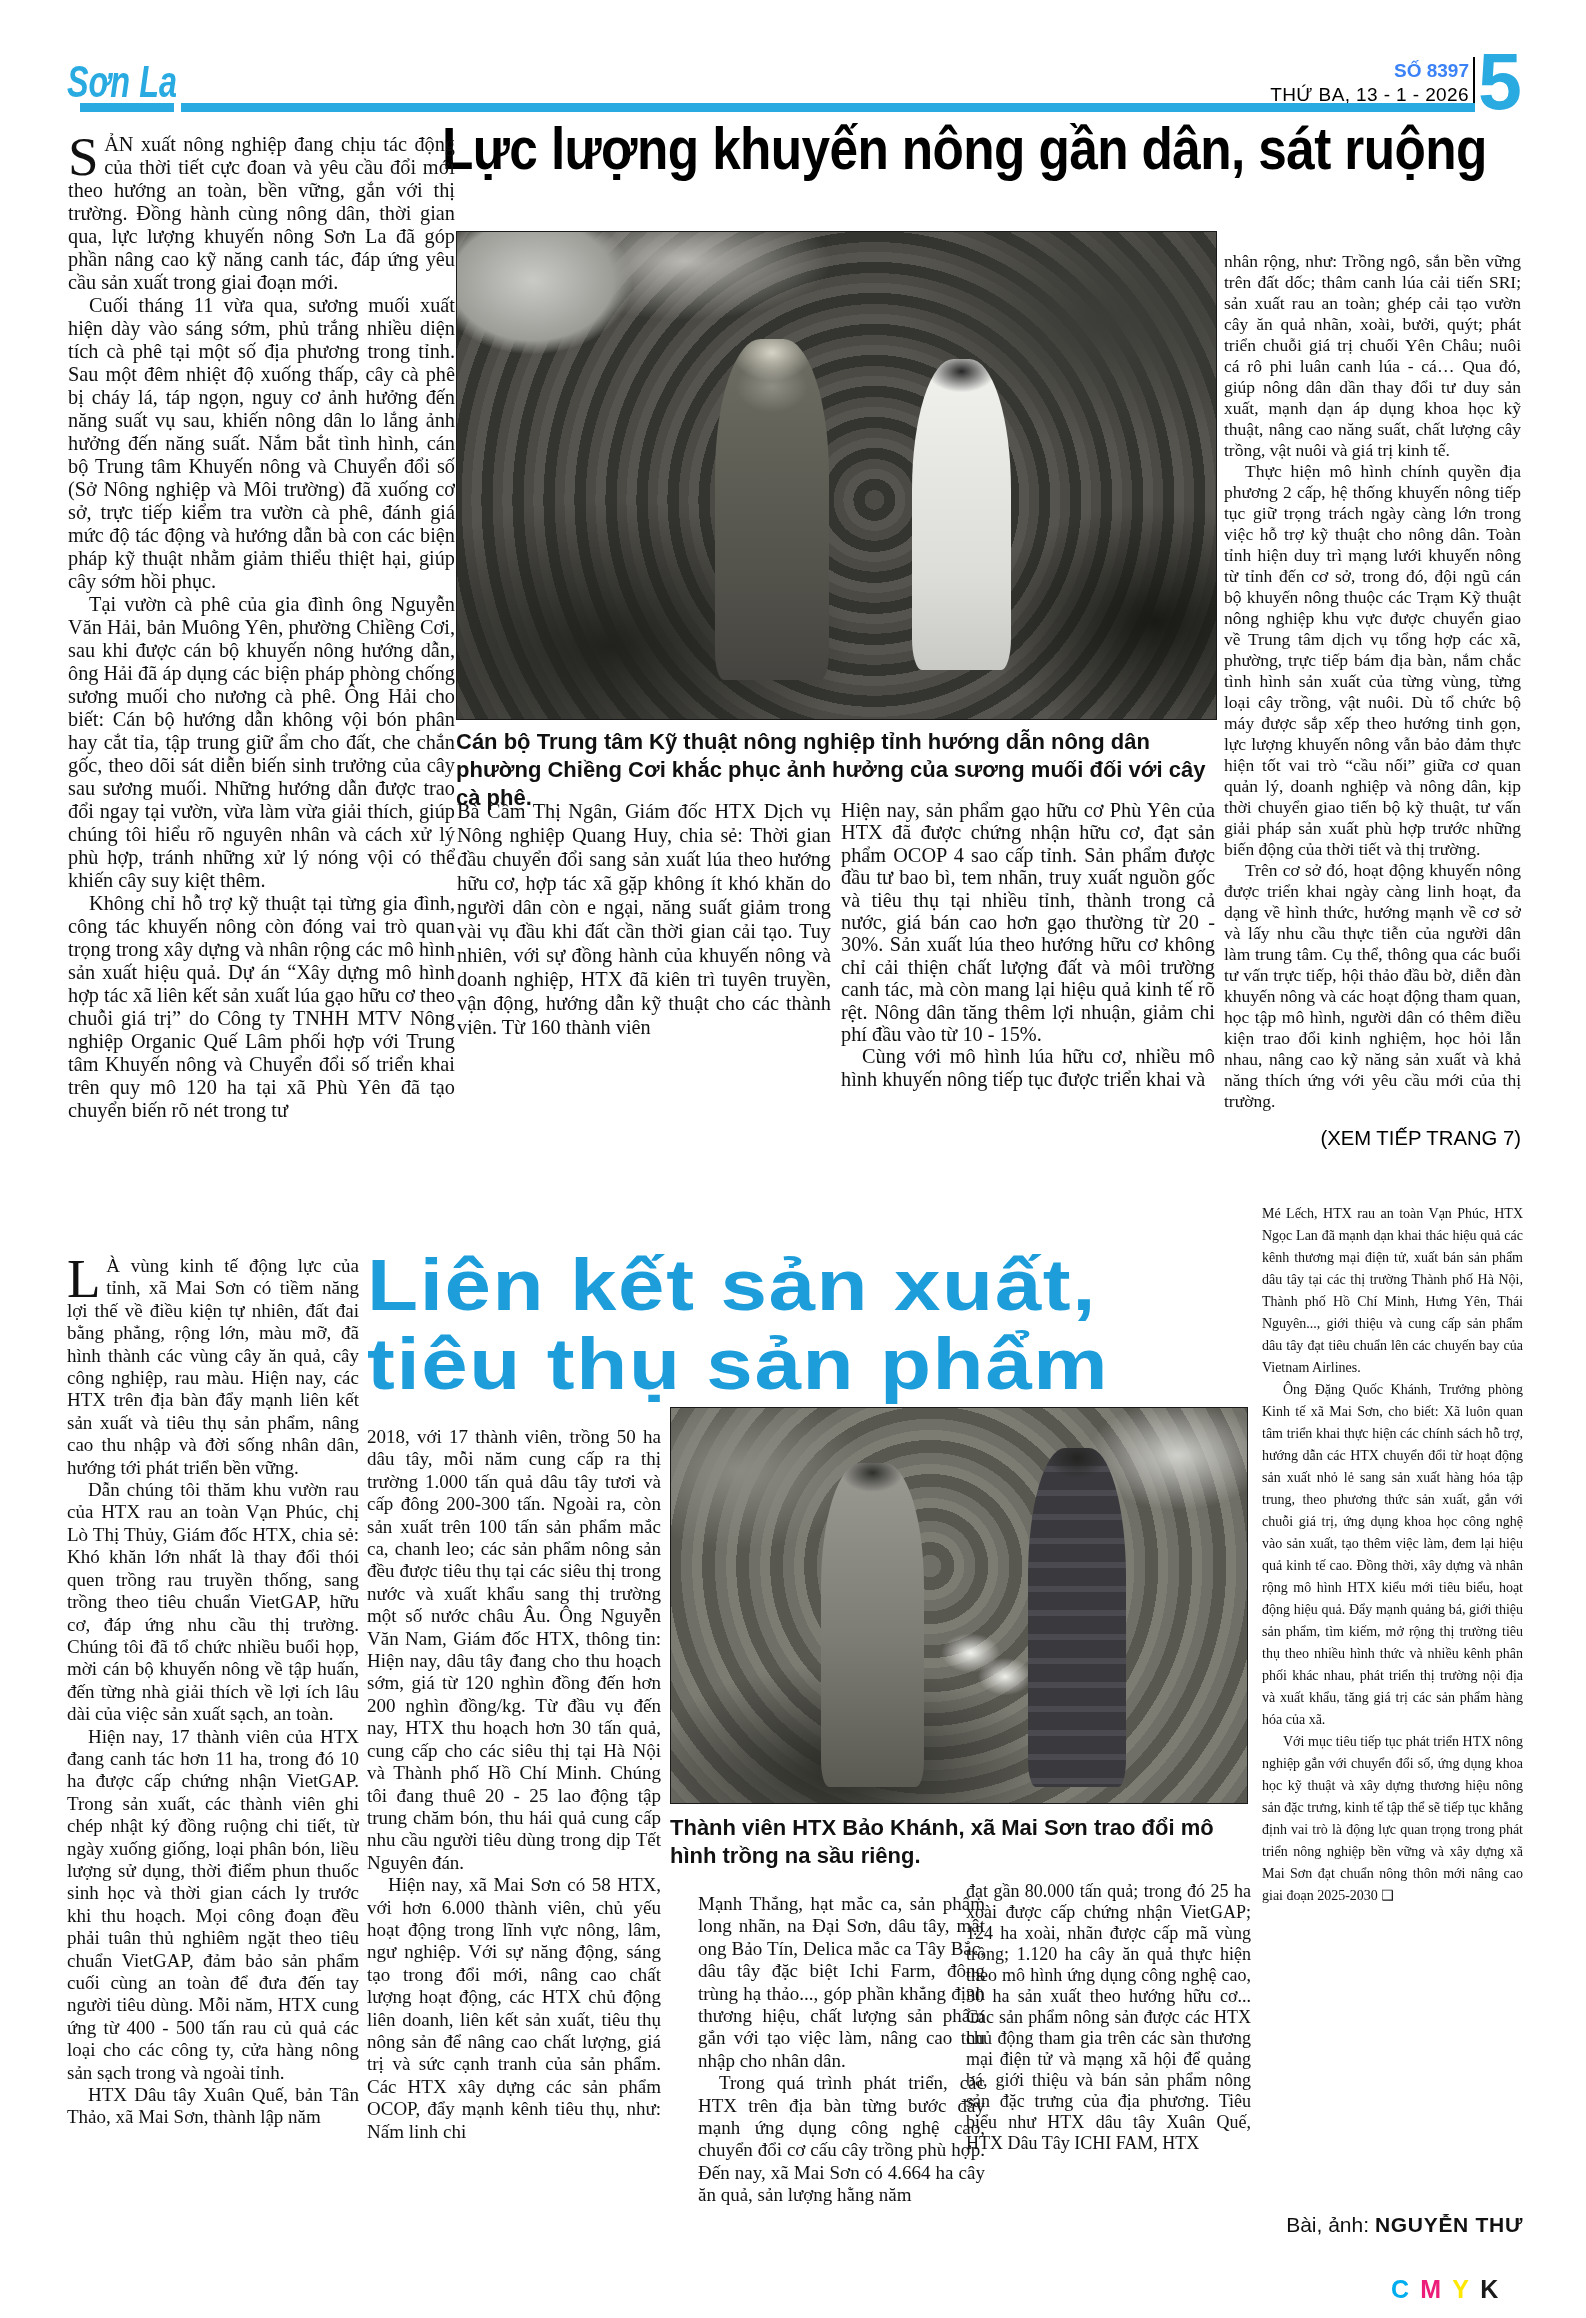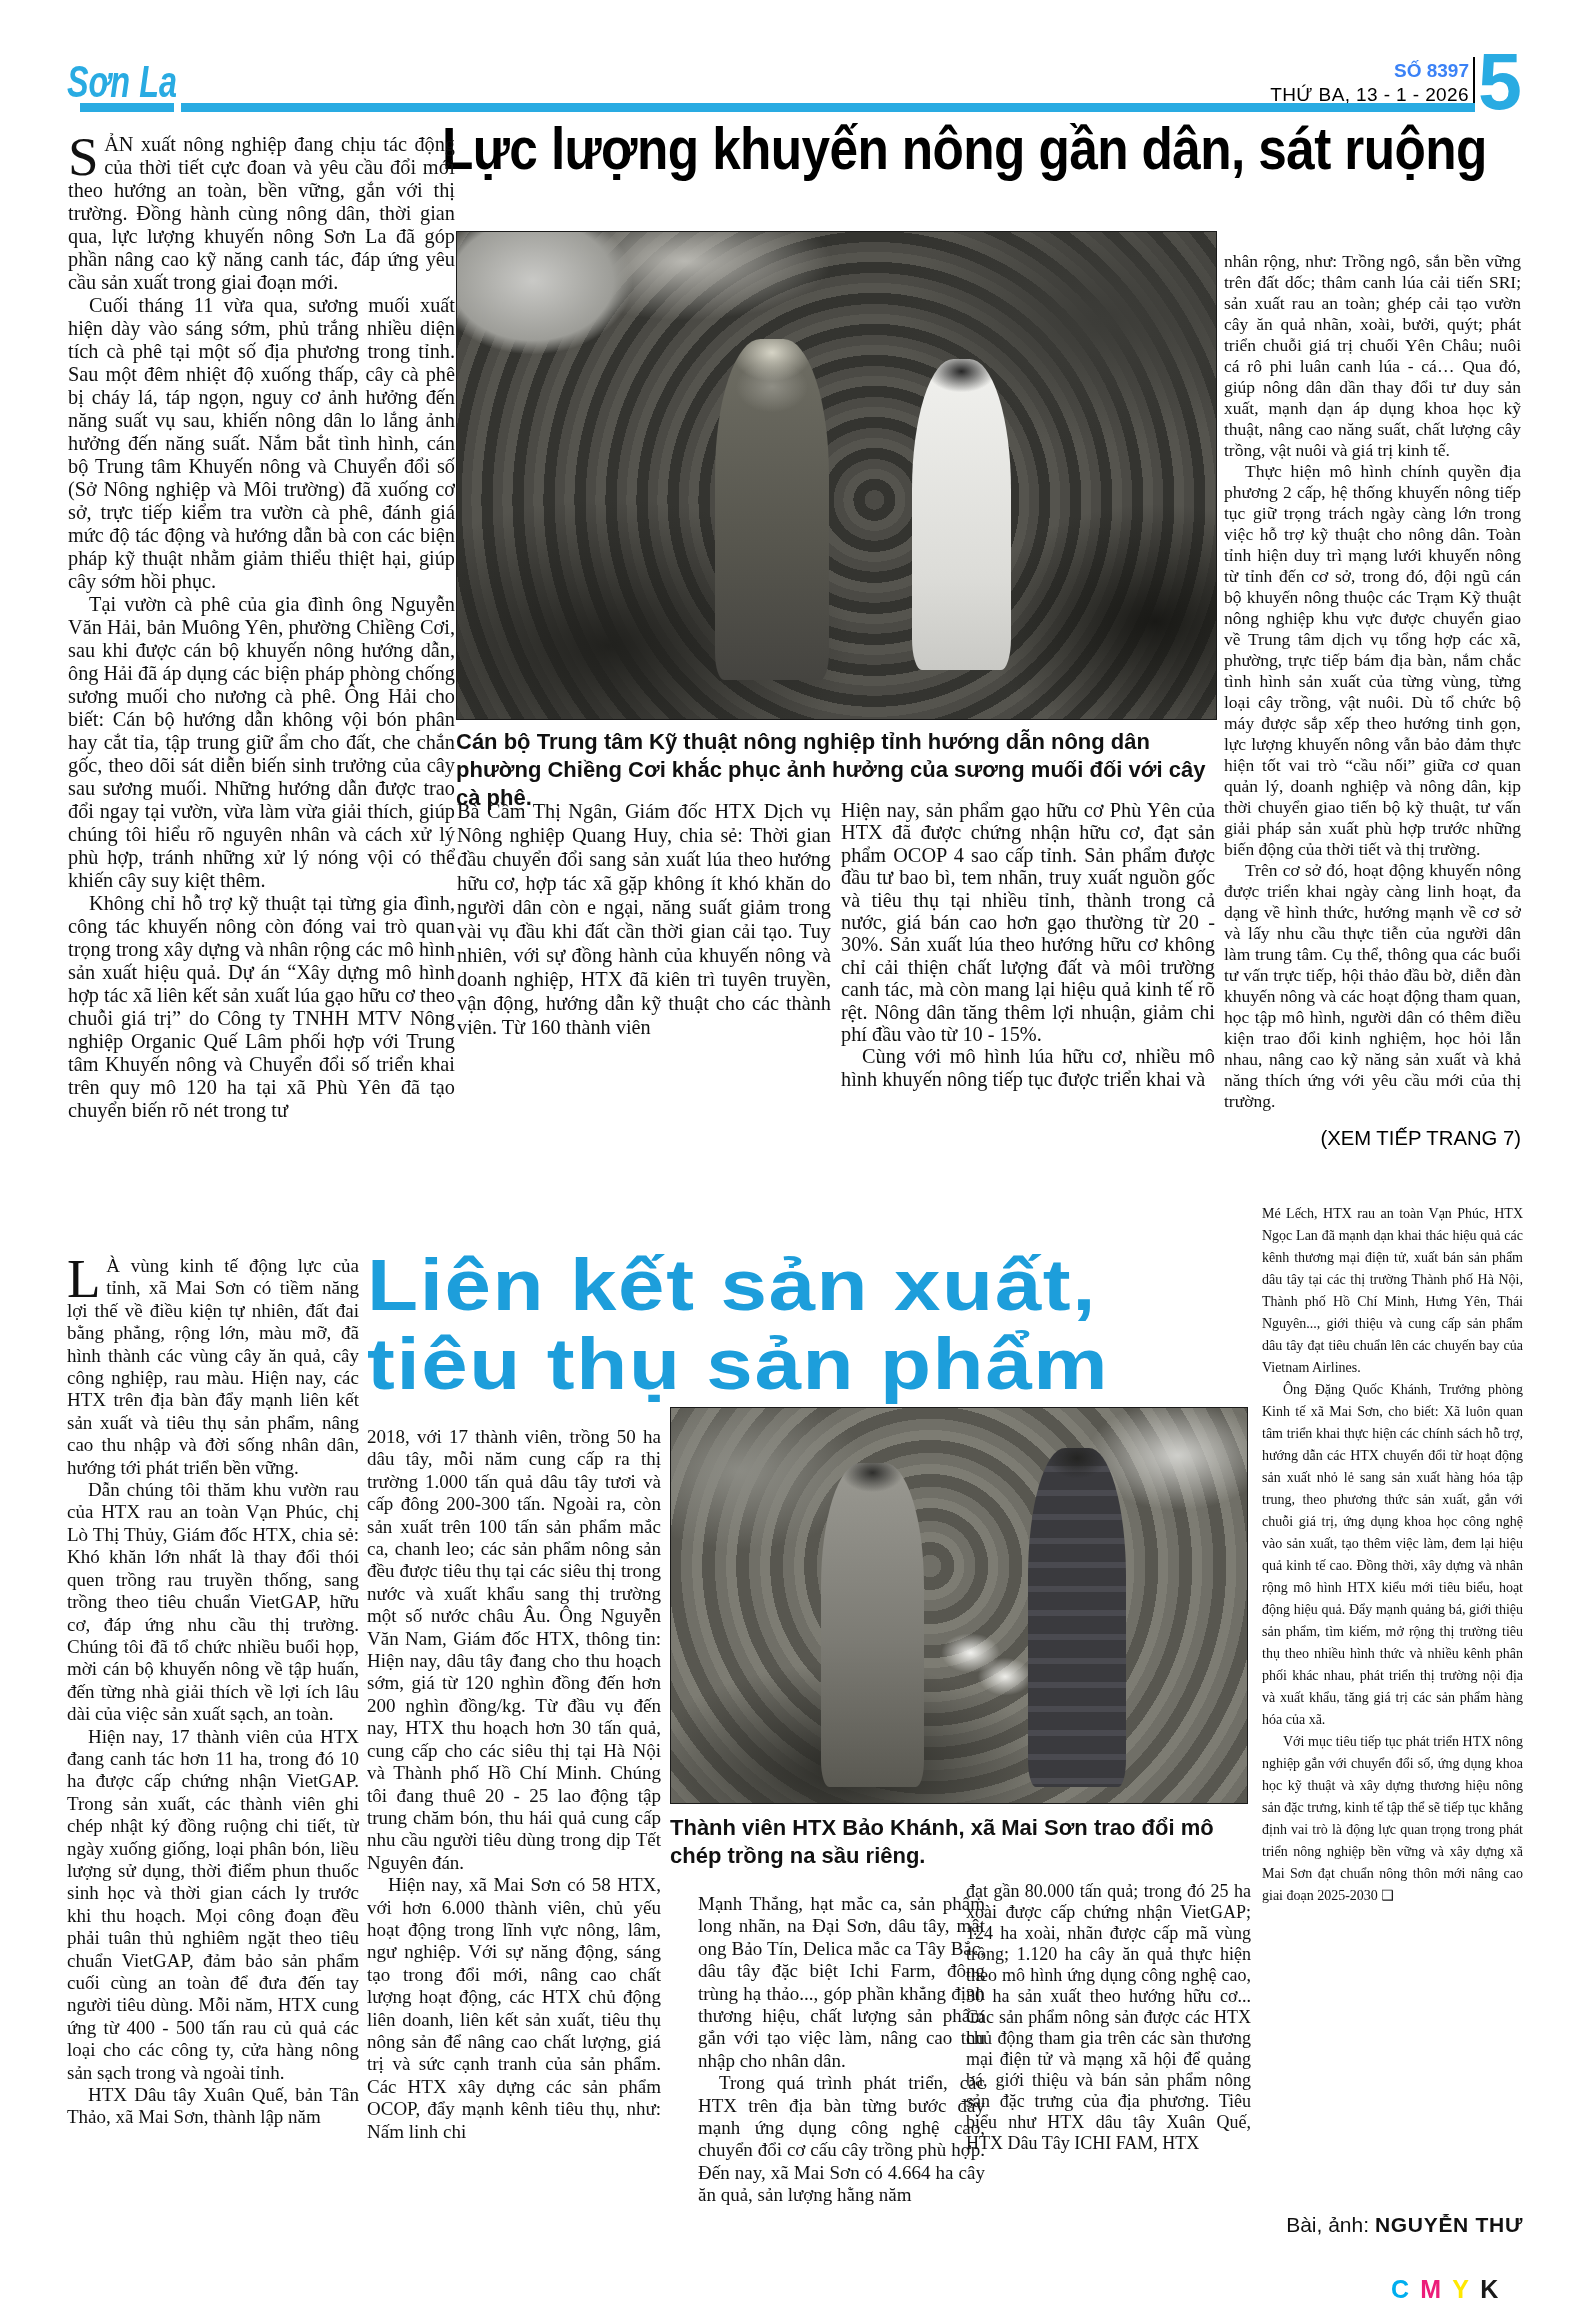--- a/index.html
+++ b/index.html
@@ -205,21 +205,21 @@
 
 <div class="abs col a2-col2">
     <p>2018, với 17 thành viên, trồng 50 ha dâu tây, mỗi năm cung cấp ra thị trường 1.000 tấn quả dâu tây tươi và cấp đông 200-300 tấn. Ngoài ra, còn sản xuất trên 100 tấn sản phẩm mắc ca, chanh leo; các sản phẩm nông sản đều được tiêu thụ tại các siêu thị trong nước và xuất khẩu sang thị trường một số nước châu Âu. Ông Nguyễn Văn Nam, Giám đốc HTX, thông tin: Hiện nay, dâu tây đang cho thu hoạch sớm, giá từ 120 nghìn đồng đến hơn 200 nghìn đồng/kg. Từ đầu vụ đến nay, HTX thu hoạch hơn 30 tấn quả, cung cấp cho các siêu thị tại Hà Nội và Thành phố Hồ Chí Minh. Chúng tôi đang thuê 20 - 25 lao động tập trung chăm bón, thu hái quả cung cấp nhu cầu người tiêu dùng trong dịp Tết Nguyên đán.</p>
     <p>Hiện nay, xã Mai Sơn có 58 HTX, với hơn 6.000 thành viên, chủ yếu hoạt động trong lĩnh vực nông, lâm, ngư nghiệp. Với sự năng động, sáng tạo trong đổi mới, nâng cao chất lượng hoạt động, các HTX chủ động liên doanh, liên kết sản xuất, tiêu thụ nông sản để nâng cao chất lượng, giá trị và sức cạnh tranh của sản phẩm. Các HTX xây dựng các sản phẩm OCOP, đẩy mạnh kênh tiêu thụ, như: Nấm linh chi</p>
   </div>
 
 <div class="abs photo a2-photo">
   <div class="fig-left"></div>
   <div class="fig-right"></div>
 </div>
-<div class="abs caption a2-caption">Thành viên HTX Bảo Khánh, xã Mai Sơn trao đổi mô chép trồng na sầu riêng.</div>
+<div class="abs caption a2-caption">Thành viên HTX Bảo Khánh, xã Mai Sơn trao đổi mô hình trồng na sầu riêng.</div>
 
 <div class="abs col a2-col3">
     <p>Mạnh Thắng, hạt mắc ca, sản phẩm long nhãn, na Đại Sơn, dâu tây, mật ong Bảo Tín, Delica mắc ca Tây Bắc, dâu tây đặc biệt Ichi Farm, đông trùng hạ thảo..., góp phần khẳng định thương hiệu, chất lượng sản phẩm gắn với tạo việc làm, nâng cao thu nhập cho nhân dân.</p>
     <p>Trong quá trình phát triển, các HTX trên địa bàn từng bước đẩy mạnh ứng dụng công nghệ cao, chuyển đổi cơ cấu cây trồng phù hợp. Đến nay, xã Mai Sơn có 4.664 ha cây ăn quả, sản lượng hằng năm</p>
   </div>
 <div class="abs col a2-col4">
     <p>đạt gần 80.000 tấn quả; trong đó 25 ha xoài được cấp chứng nhận VietGAP; 124 ha xoài, nhãn được cấp mã vùng trồng; 1.120 ha cây ăn quả thực hiện theo mô hình ứng dụng công nghệ cao, 30 ha sản xuất theo hướng hữu cơ... Các sản phẩm nông sản được các HTX chủ động tham gia trên các sàn thương mại điện tử và mạng xã hội để quảng bá, giới thiệu và bán sản phẩm nông sản đặc trưng của địa phương. Tiêu biểu như HTX dâu tây Xuân Quế, HTX Dâu Tây ICHI FAM, HTX</p>
   </div>
 <div class="abs col a2-col5">
     <p>Mé Lếch, HTX rau an toàn Vạn Phúc, HTX Ngọc Lan đã mạnh dạn khai thác hiệu quả các kênh thương mại điện tử, xuất bán sản phẩm dâu tây tại các thị trường Thành phố Hà Nội, Thành phố Hồ Chí Minh, Hưng Yên, Thái Nguyên..., giới thiệu và cung cấp sản phẩm dâu tây đạt tiêu chuẩn lên các chuyến bay của Vietnam Airlines.</p>

